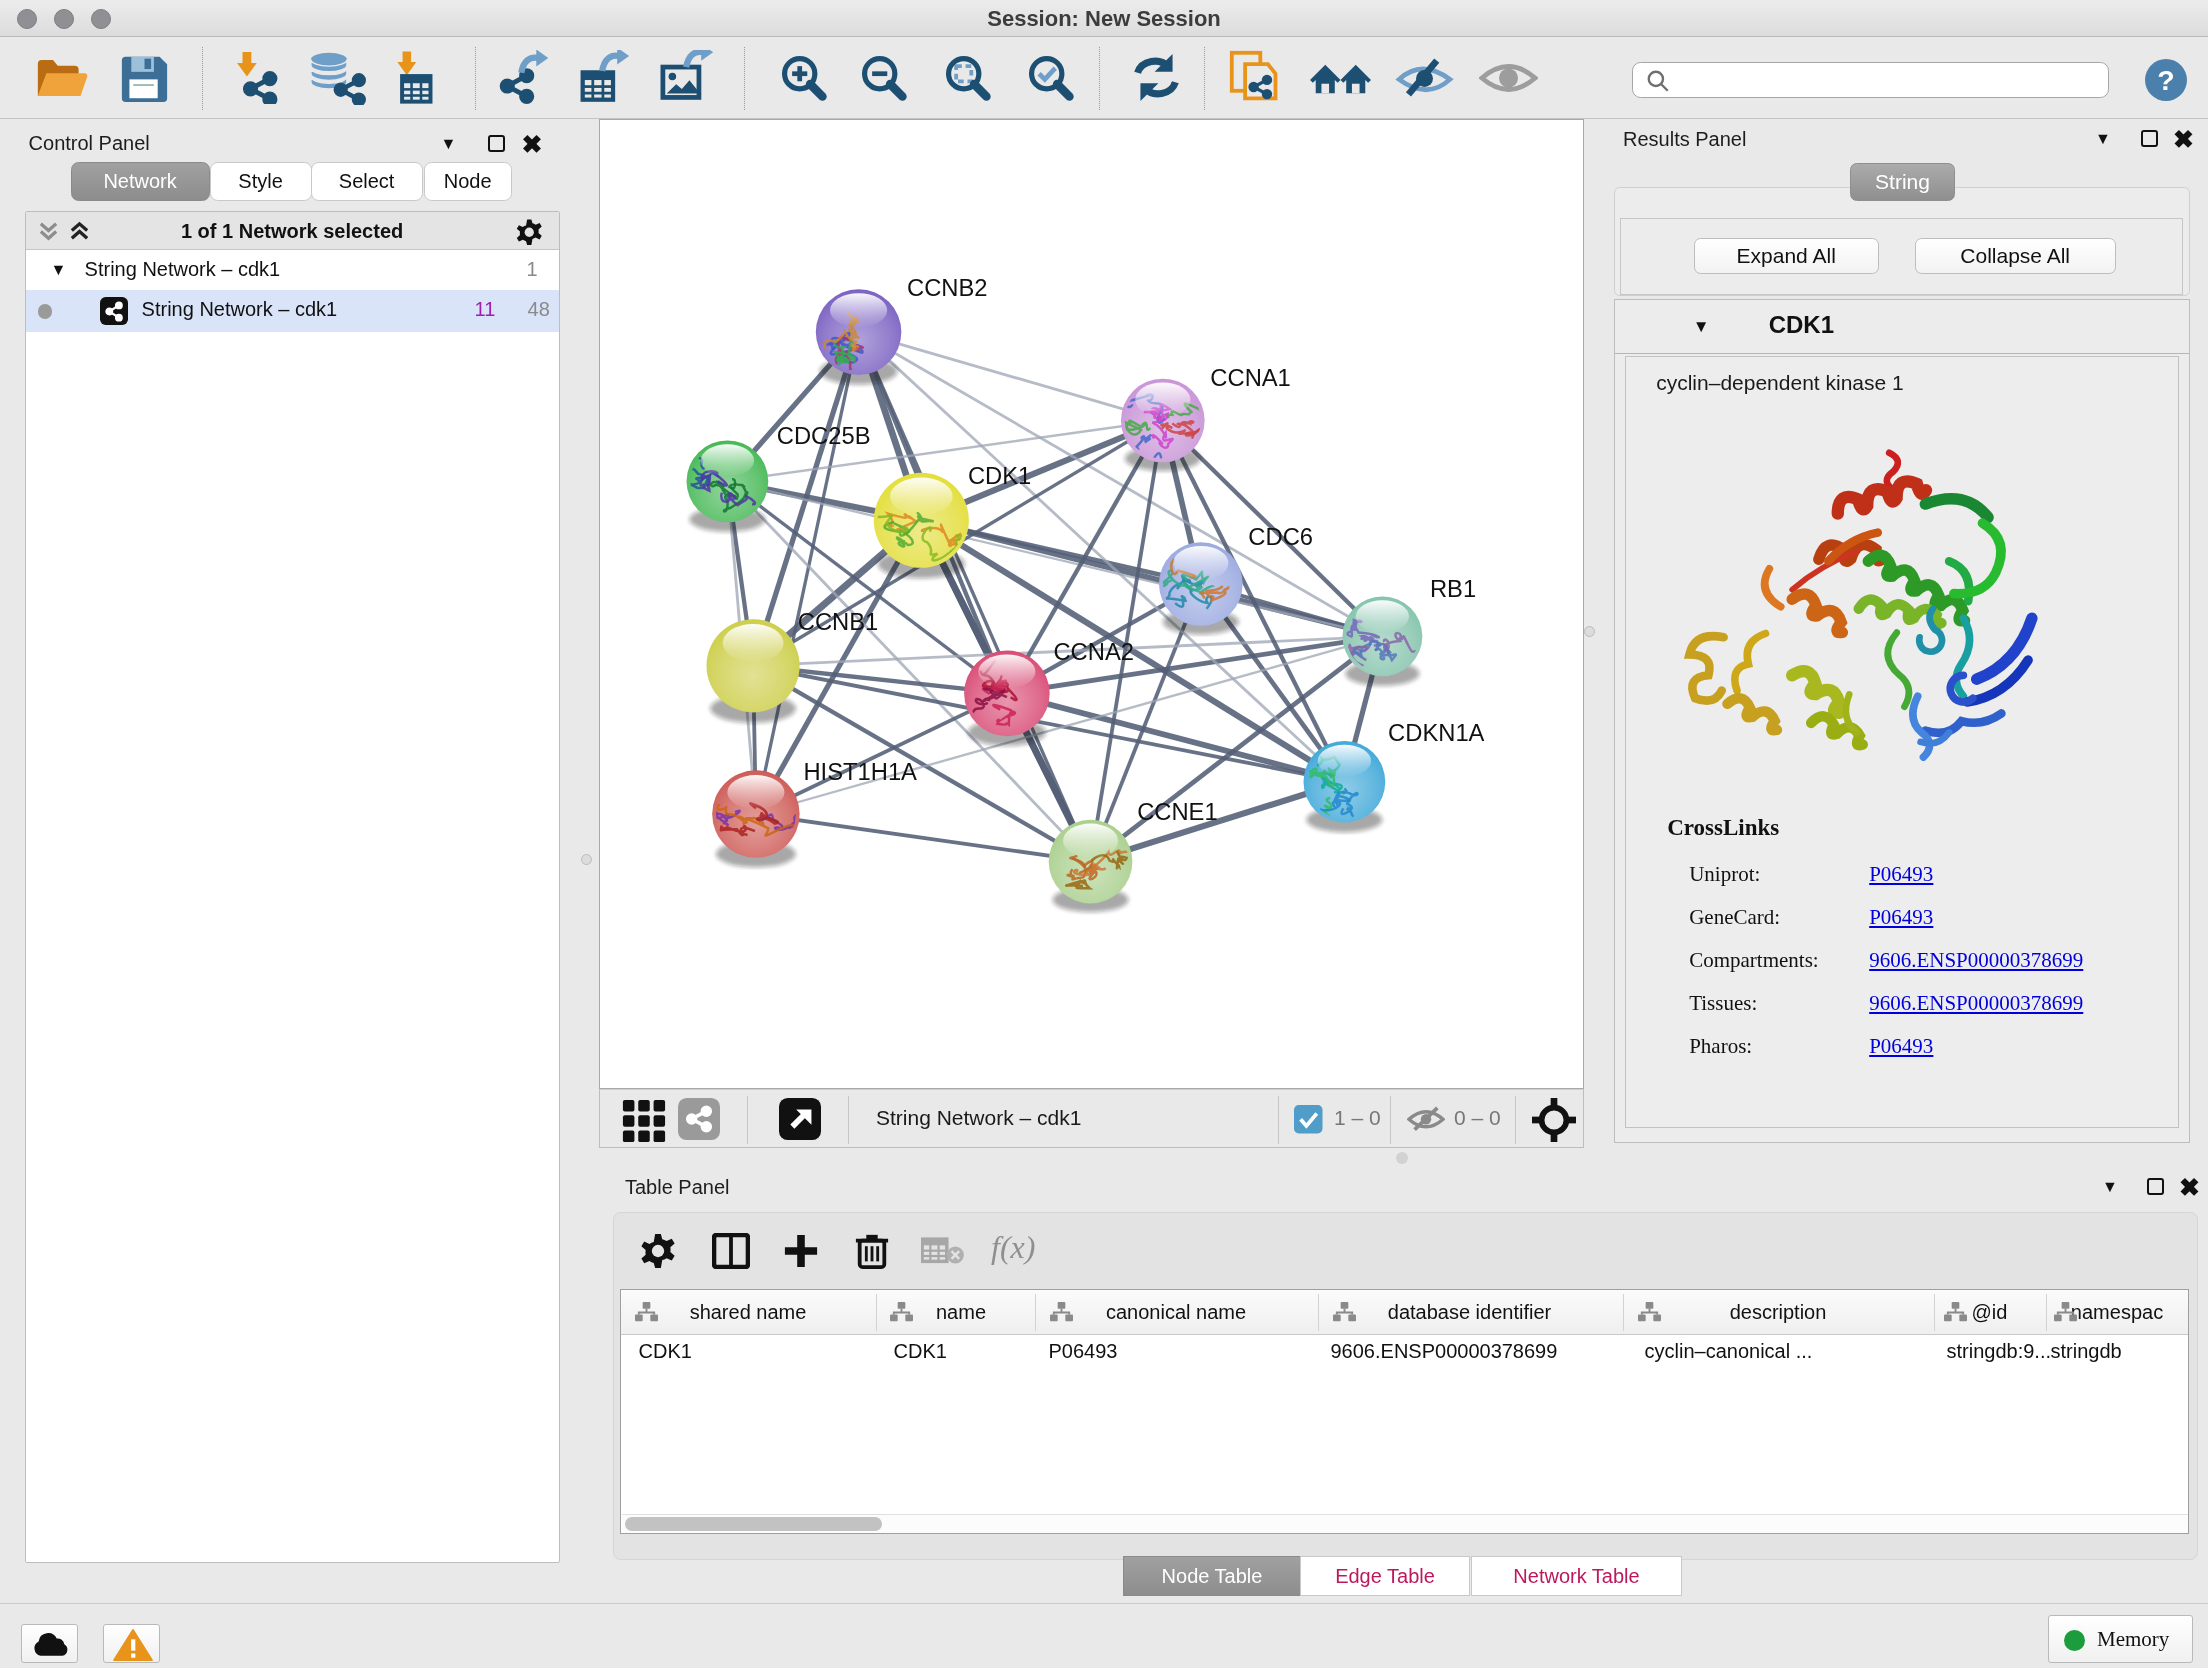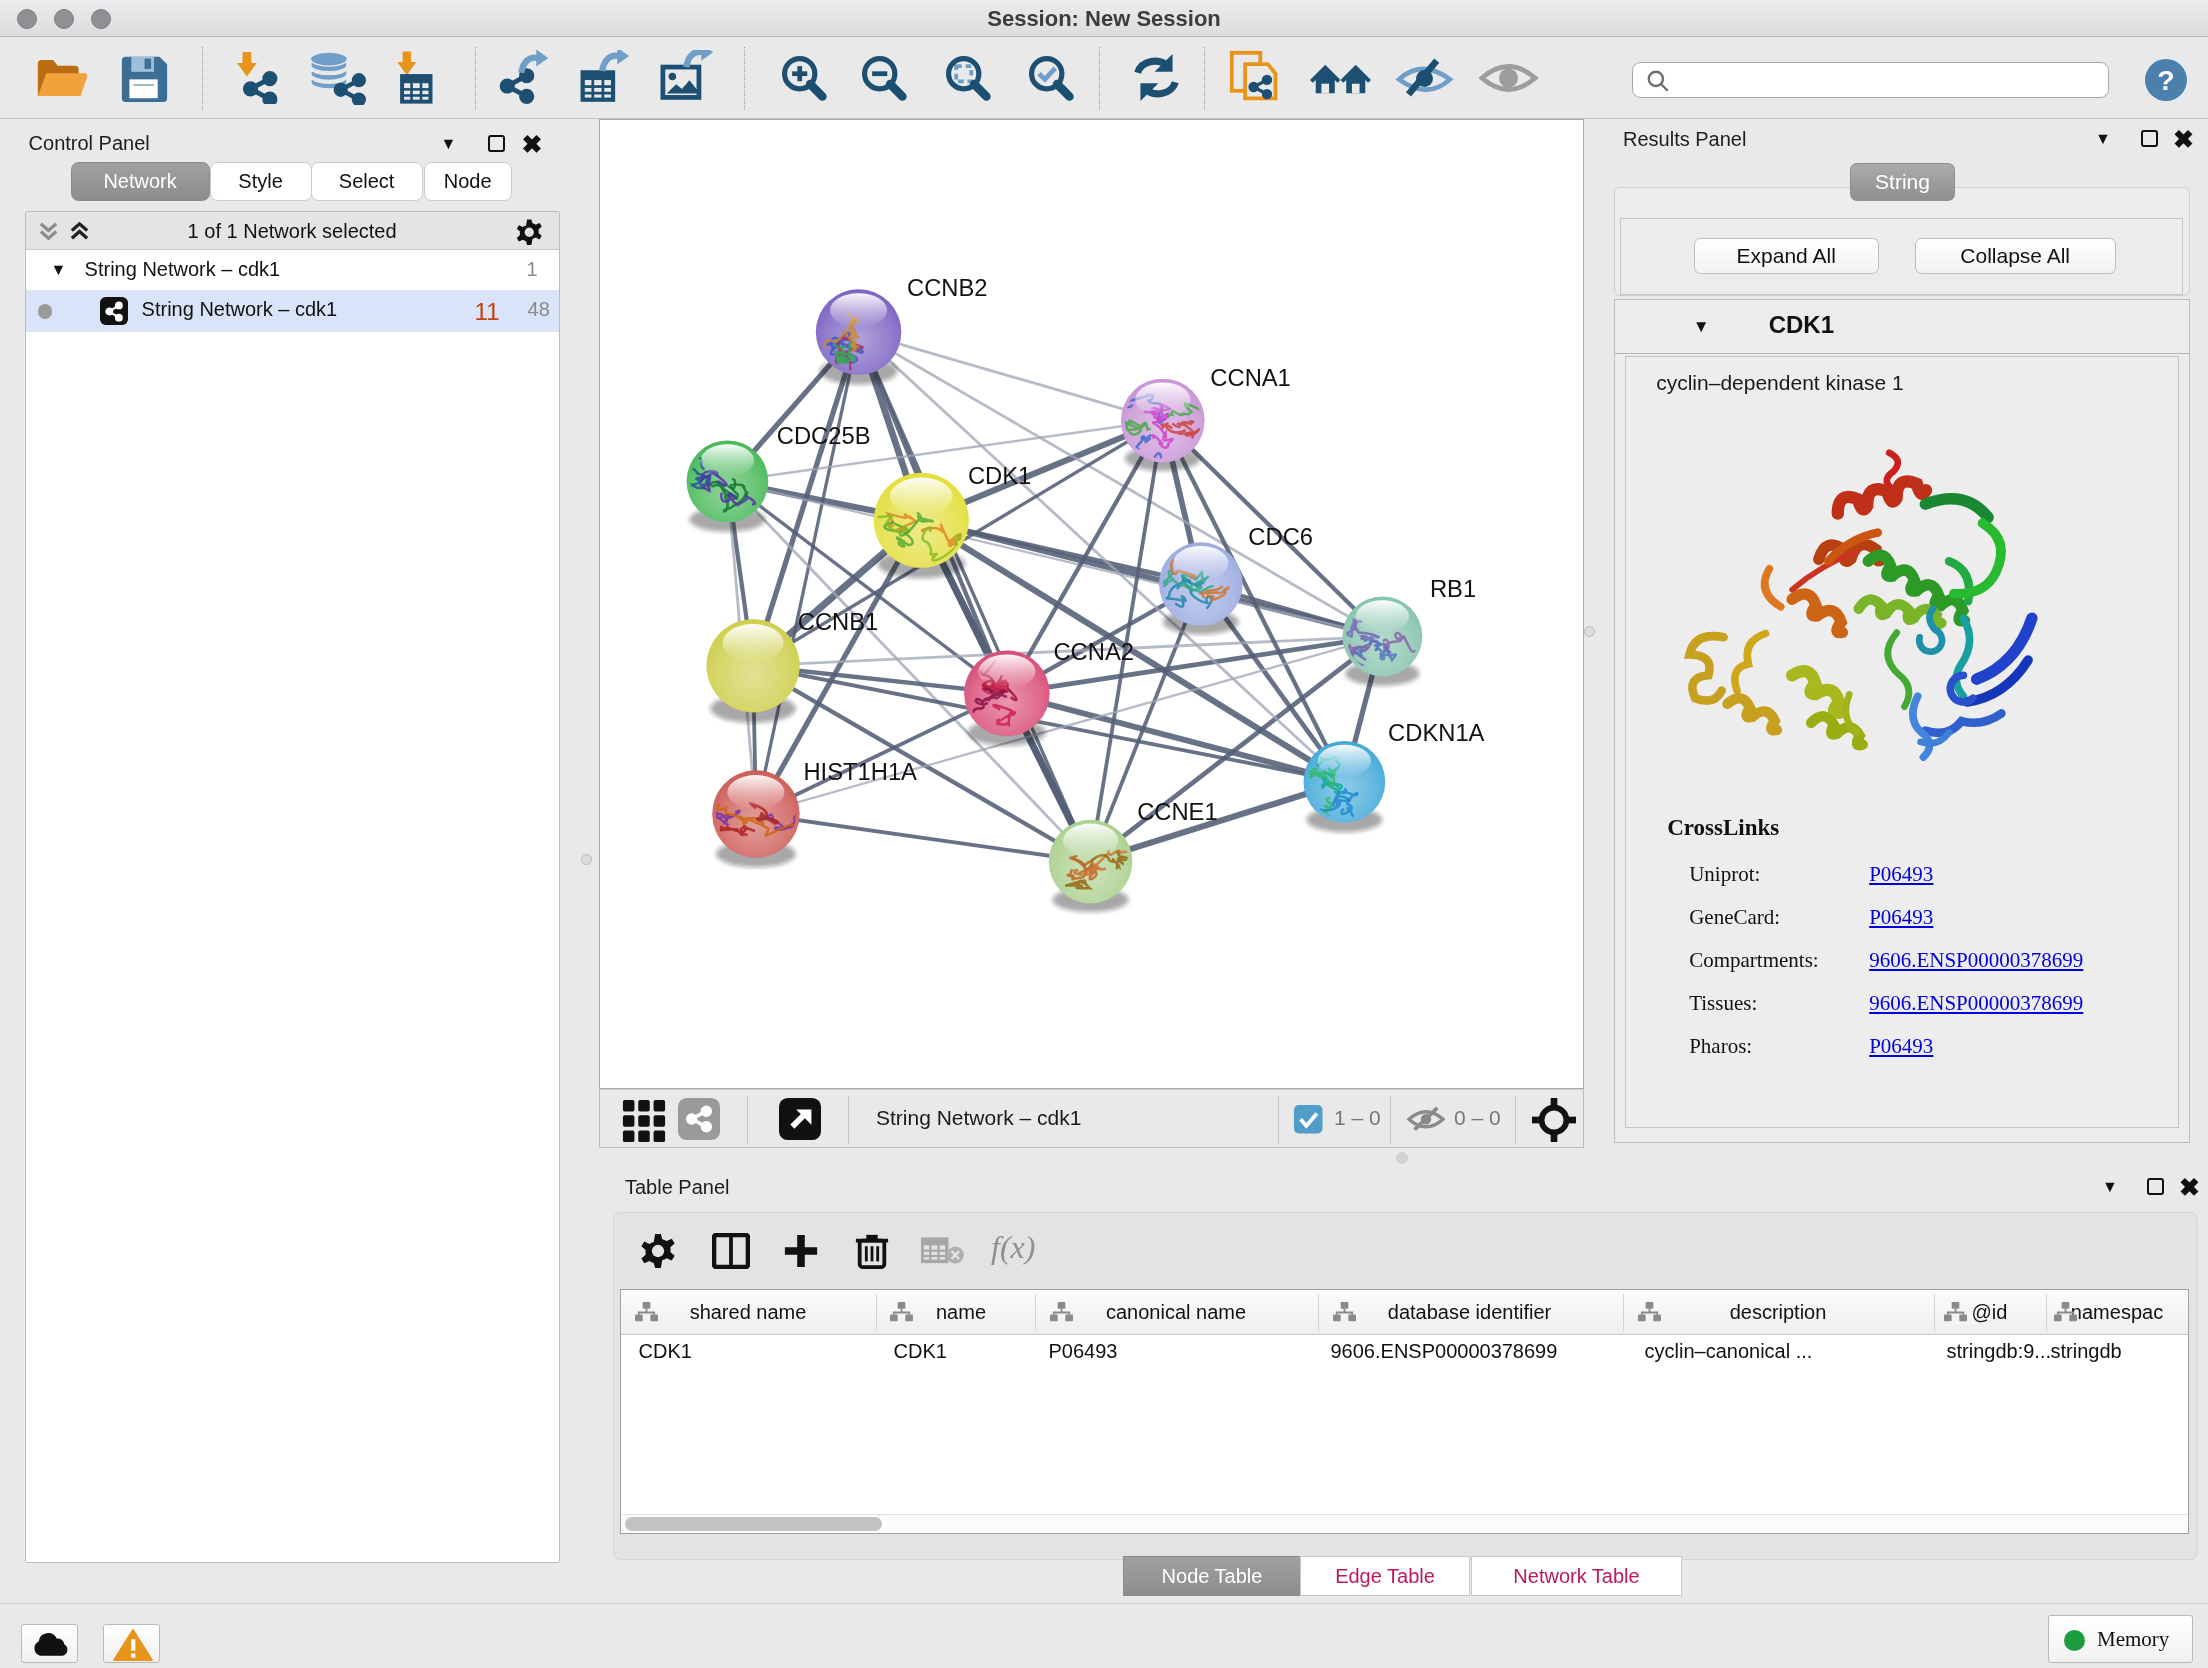--- a/index.html
+++ b/index.html
@@ -21,21 +21,21 @@
   
   .ptitle { font-size:20px; color:#1d1d1d; }
   .wicons { position:absolute; font-weight:bold; color:#111; }
   
   #cpanel { position:absolute; left:7.6px; top:119px; width:554px; height:1446px; }
   .tabbtn { position:absolute; top:43px; height:39px; border:1px solid #c9c9c9;
     background:#fff; border-radius:7.6px; text-align:center; font-size:20px; color:#111; line-height:37px; }
   .tabsel { background:linear-gradient(#a0a0a0,#8d8d8d); color:#fff; border-color:#8a8a8a; }
   #cgroup { position:absolute; left:17px; top:92px; width:535px; height:1352px;
     border:1px solid #bdbdbd; background:#fff; border-radius:1.9px; }
-  #cgrey { position:absolute; left:0; top:0; width:533px; height:38px; background:#e4e4e4; border-bottom:1px solid #c6c6c6;}
+  #cgrey { position:absolute; left:0; top:0; width:533px; height:38px; background:#e4e4e4; border-bottom:1px solid #c6c6c6;font-weight:bold;}
   #row1 { position:absolute; left:0; top:39px; width:533px; height:39px; background:#fff; }
   #row2 { position:absolute; left:0; top:78px; width:533px; height:42px; background:#d9e4f8; }
   
   #netview { position:absolute; left:599px; top:119px; width:985px; height:970px;
     background:#fff; border:1px solid #a9a9a9; }
   #netbar { position:absolute; left:599px; top:1089px; width:985px; height:59px;
     background:#e9e9e9; border:1px solid #bdbdbd; border-top:1px solid #cfcfcf; }
   .nbsep { position:absolute; top:5.7px; height:48px; border-left:1px solid #c6c6c6; }
   
   #rpanel { position:absolute; left:1607px; top:119px; width:593px; height:1027px; }
@@ -275,21 +275,21 @@
       <svg style="position:absolute;left:78px;top:10.5px;" width="21" height="21" viewBox="0 0 24 24">
         <g stroke="#fff" stroke-width="2.6" fill="#fff">
           <circle cx="17" cy="5" r="3.2"></circle>
             <circle cx="6" cy="12" r="3.2"></circle>
             <circle cx="17" cy="19" r="3.2"></circle>
           <line x1="6" y1="12" x2="17" y2="5"></line>
             <line x1="6" y1="12" x2="17" y2="19"></line>
         </g>
       </svg>
       <div style="position:absolute;left:116px;top:7.6px;font-size:20px;color:#111;">String Network – cdk1</div>
-      <div style="position:absolute;left:449px;top:7.6px;font-size:24px;color:#c2410c;">11</div>
+      <div style="position:absolute;left:449px;top:7.6px;font-size:20px;color:#a21caf;">11</div>
       <div style="position:absolute;left:502px;top:7.6px;font-size:20px;color:#8a8a8a;">48</div>
     </div>
   </div>
 </div>
 
 <div id="netview"><svg id="graph" width="983" height="968" viewBox="0 0 1034 1018">
       <defs>
         <radialGradient id="gCCNB2" cx="0.5" cy="0.6" r="0.72">
           <stop offset="0" stop-color="#b1a2db"></stop>
           <stop offset="0.55" stop-color="#917ccc"></stop>

